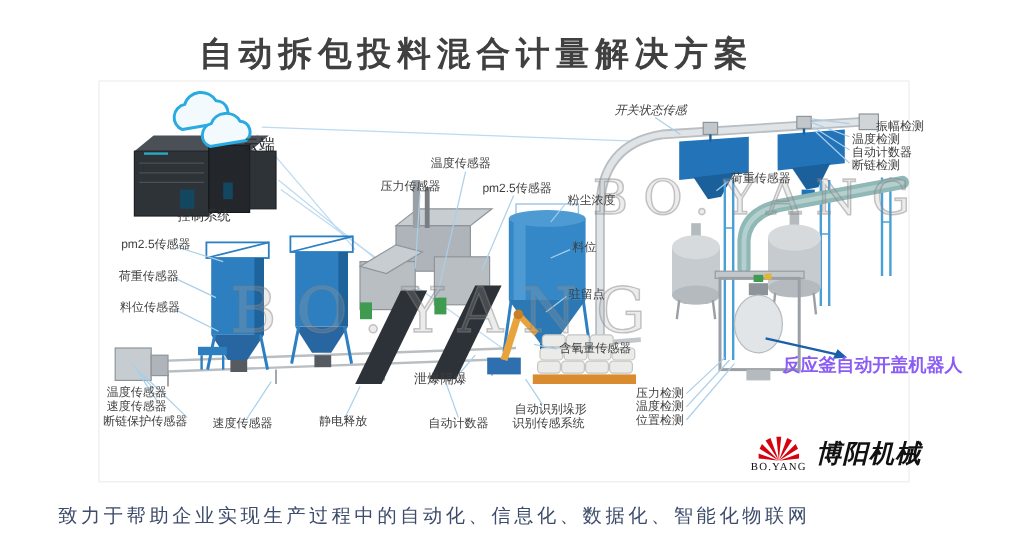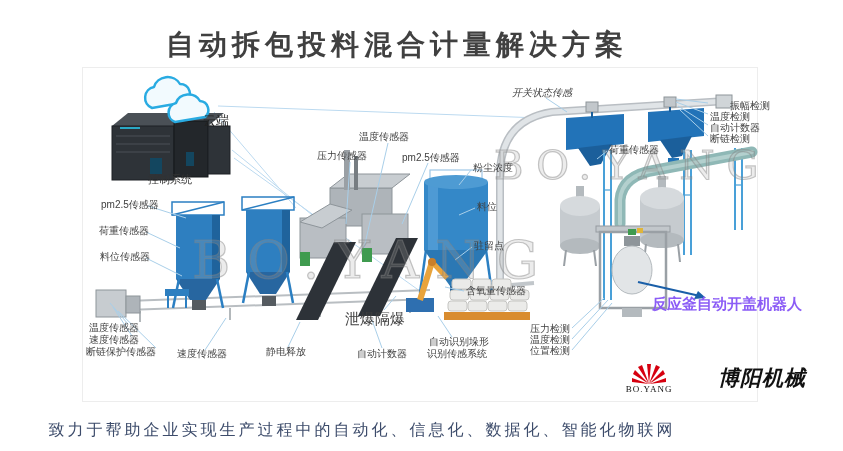--- a/index.html
+++ b/index.html
@@ -16,21 +16,21 @@
   .wm{font-family:"DejaVu Serif",serif;color:rgba(170,170,170,0.22);
       -webkit-text-stroke:1.2px rgba(130,130,130,0.45);white-space:nowrap;}
   #wm1{left:192px;top:230px;font-size:52px;letter-spacing:16px;}
   #wm2{left:494px;top:142px;font-size:40px;letter-spacing:12px;}
   #robot-label{left:652px;top:295px;font-size:15px;font-weight:bold;color:#8b5cf6;white-space:nowrap;}
   #footer{top:420px;left:0;width:724px;text-align:center;font-size:16px;letter-spacing:3px;
           color:#3d4c6b;font-weight:500;}
   #logo{left:626px;top:362px;display:flex;align-items:center;gap:8px;}
   #logo .mark{display:flex;flex-direction:column;align-items:center;width:46px;}
   #logo .mark span{font-size:9px;letter-spacing:1px;color:#111;font-family:"Liberation Serif",serif;}
-  #logo .cn{font-size:21px;font-weight:bold;font-style:italic;color:#111;letter-spacing:1px;margin-left:38px;}
+  #logo .cn{font-size:21px;font-weight:bold;font-style:italic;color:#111;letter-spacing:1px;}
 </style>
 </head>
 <body>
 
 <div class="abs" id="title">自动拆包投料混合计量解决方案</div>
 <div class="abs" id="panel"></div>
 
 <svg class="abs" id="machinery" viewBox="0 0 843 451">
 
   <g stroke="#bcdaf0" stroke-width="1" fill="none">
@@ -260,21 +260,21 @@
 <div class="abs lbl" style="left:177px;top:348px;">速度传感器</div>
 <div class="abs lbl" style="left:266px;top:346px;">静电释放</div>
 
 <div class="abs lbl" style="left:317px;top:150px;">压力传感器</div>
 <div class="abs lbl" style="left:359px;top:131px;">温度传感器</div>
 <div class="abs lbl" style="left:402px;top:152px;">pm2.5传感器</div>
 <div class="abs lbl" style="left:473px;top:162px;">粉尘浓度</div>
 <div class="abs lbl" style="left:477px;top:201px;">料位</div>
 <div class="abs lbl" style="left:474px;top:240px;">驻留点</div>
 <div class="abs lbl" style="left:466px;top:285px;">含氧量传感器</div>
-<div class="abs lbl" style="left:345px;top:310px;font-size:15px;text-align:center;">泄爆隔爆</div>
+<div class="abs lbl" style="left:345px;top:310px;font-size:11px;text-align:center;">泄爆隔爆</div>
 <div class="abs lbl" style="left:357px;top:348px;">自动计数器</div>
 <div class="abs lbl" style="left:429px;top:336px;">自动识别垛形</div>
 <div class="abs lbl" style="left:427px;top:348px;">识别传感系统</div>
 
 <div class="abs lbl" style="left:512px;top:87px;font-style:italic;">开关状态传感</div>
 <div class="abs lbl" style="left:730px;top:100px;">振幅检测</div>
 <div class="abs lbl" style="left:710px;top:111px;">温度检测</div>
 <div class="abs lbl" style="left:710px;top:122px;">自动计数器</div>
 <div class="abs lbl" style="left:710px;top:133px;">断链检测</div>
 <div class="abs lbl" style="left:609px;top:144px;">荷重传感器</div>

